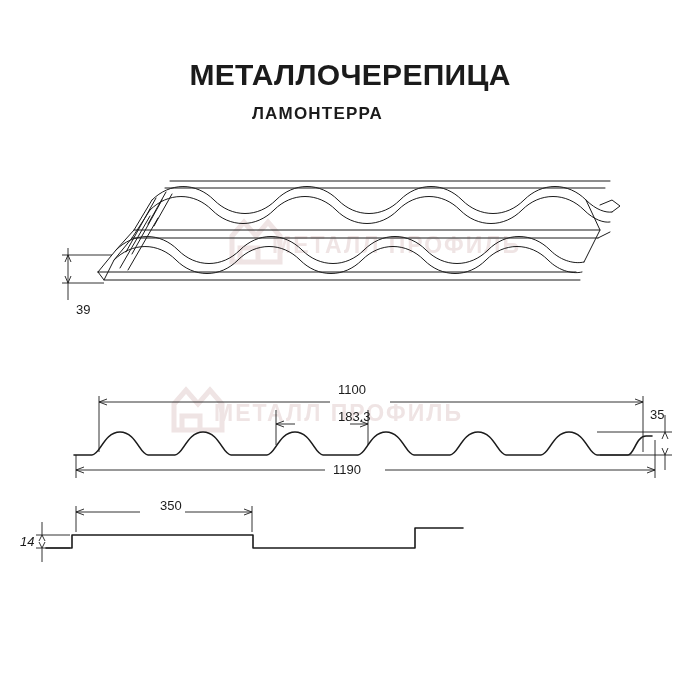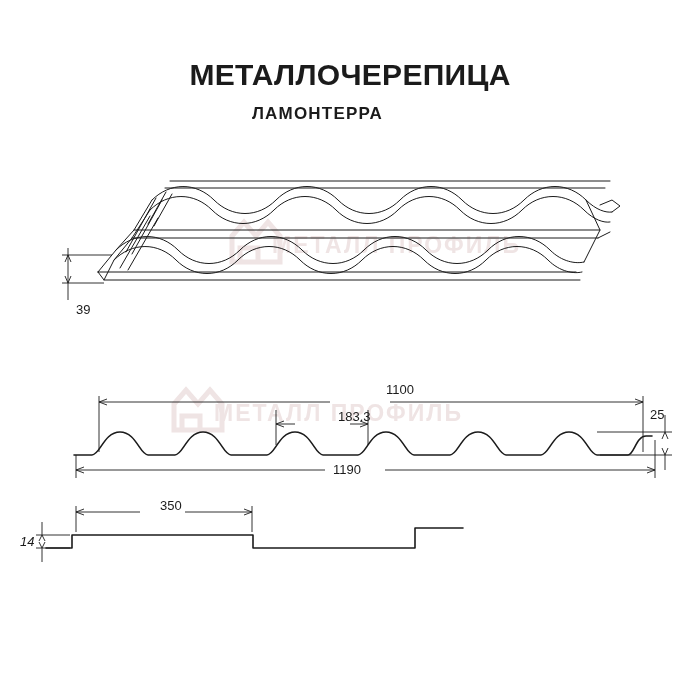--- a/index.html
+++ b/index.html
@@ -226,18 +226,18 @@
     <path d="M42 548 L42 562"></path>
     <path d="M42 535 L39 541 M42 535 L45 541"></path>
     <path d="M42 548 L39 542 M42 548 L45 542"></path>
   </g>
 </svg>
 
 <div class="title-main">МЕТАЛЛОЧЕРЕПИЦА</div>
 <div class="title-sub">ЛАМОНТЕРРА</div>
 
 <div class="dim-label" style="left:76px; top:286px;margin-top:16px;">39</div>
-<div class="dim-label" style="left:338px; top:382px;margin-left:48px;">1100</div>
+<div class="dim-label" style="left:338px; top:382px;">1100</div>
 <div class="dim-label" style="left:298px; top:409px;margin-left:40px;">183.3</div>
 <div class="dim-label" style="left:333px; top:462px;text-align:center;">1190</div>
-<div class="dim-label" style="left:650px; top:407px;">25</div>
+<div class="dim-label" style="left:650px; top:407px;">35</div>
 <div class="dim-label" style="left:148px; top:498px;margin-left:12px;">350</div>
 <div class="dim-label" style="left:20px; top:534px;font-style:italic;">14</div>
 
 </body></html>

